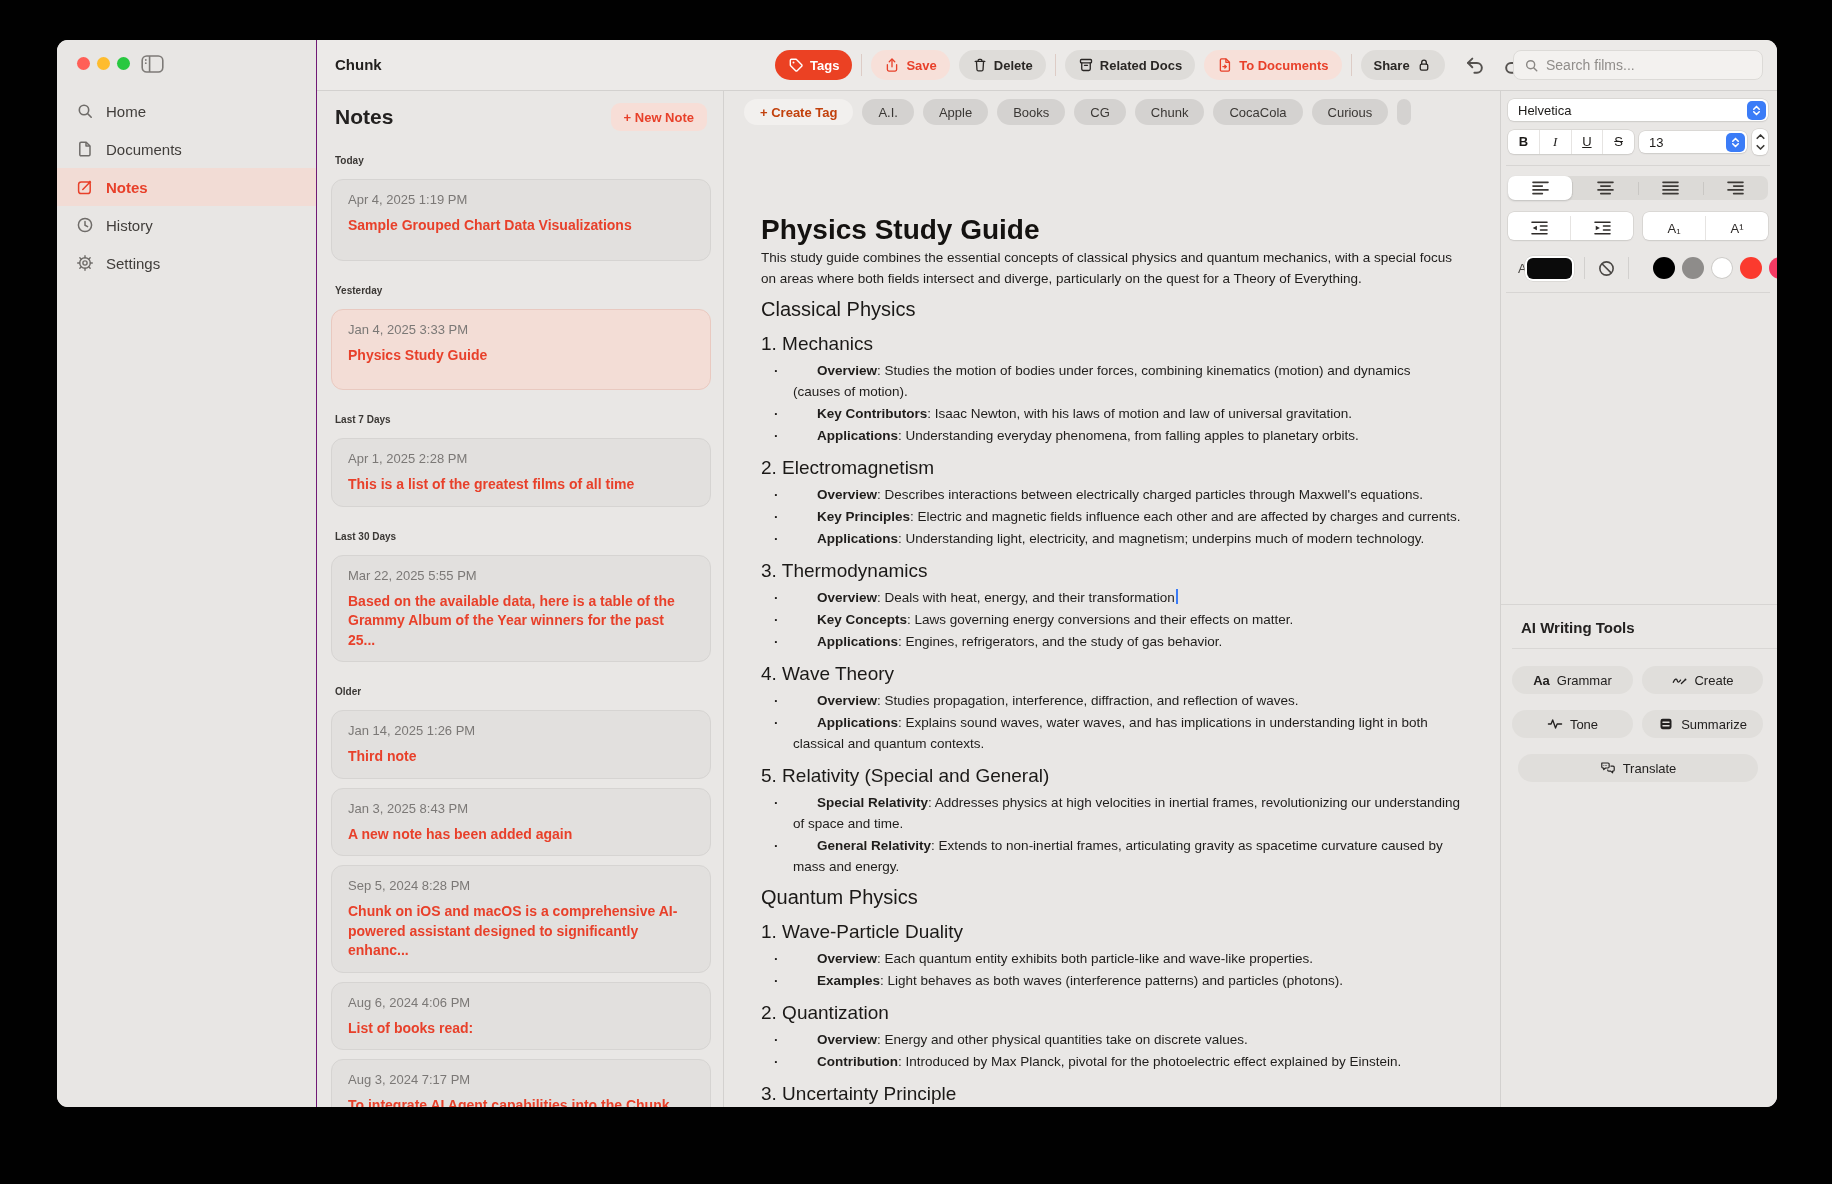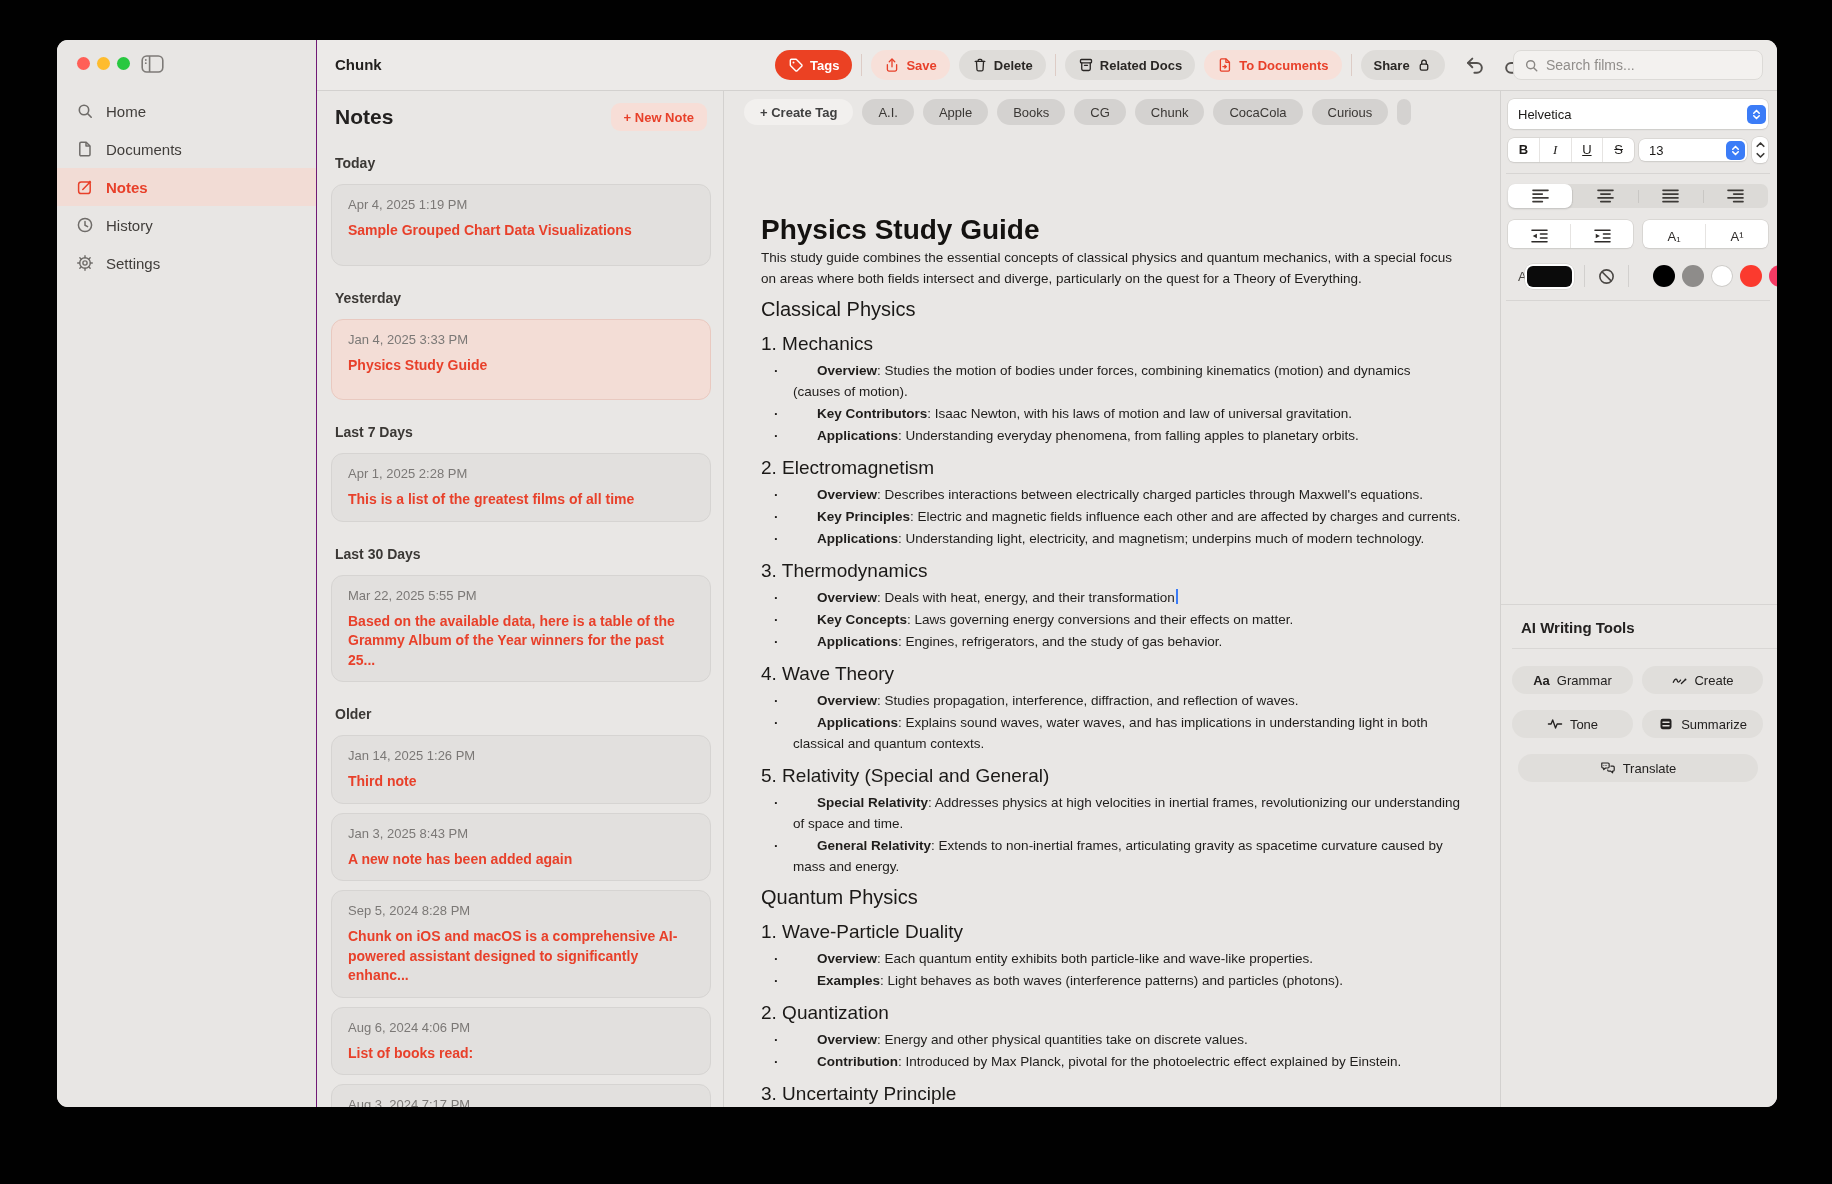--- a/index.html
+++ b/index.html
@@ -42,53 +42,53 @@
   .searchbox .icon{width:15px;height:15px;color:#8a8784;flex:none;}
 
   
   .notespanel{position:absolute;left:261px;top:51px;width:406px;bottom:0;background:#e9e7e5;
               border-right:1px solid #d3d1cf;box-sizing:border-box;overflow:hidden;}
   .np-header{display:flex;justify-content:space-between;align-items:center;margin:12px 16px 0 17px;}
   .np-title{font-size:21px;font-weight:bold;color:#232120;margin:0;line-height:24px;}
   .newnote{background:#f7ded7;color:#e8402a;border:none;border-radius:9px;height:28px;
            padding:0 13px;font-size:13px;font-weight:600;font-family:inherit;}
   .np-list{margin:0 12px 0 13px;}
-  .group-label{font-size:14px;font-weight:bold;color:#3b3835;margin:24px 4px 13px;}
+  .group-label{font-size:10px;font-weight:bold;color:#3b3835;margin:24px 4px 13px;}
   .card{background:#e2e0de;border:1px solid #d6d4d2;border-radius:12px;padding:12px 16px 11px;
         box-sizing:border-box;cursor:default;}
   .card + .card{margin-top:9px;}
   .card.selected{background:#f3ddd6;border-color:#e9c9c0;}
   .card .date{font-size:13px;color:#7b7876;line-height:16px;}
   .card .title{font-size:14px;font-weight:bold;color:#e8402a;line-height:19.5px;margin-top:8px;}
   .card.tall{padding-bottom:24px;}
 
   
   .editor{position:absolute;left:668px;top:51px;width:774px;bottom:0;overflow:hidden;}
   .tagsrow{display:flex;gap:9px;align-items:center;padding:8px 0 0 19px;height:26px;overflow:hidden;}
   .chip{height:26px;border-radius:13px;background:#d4d2d0;color:#3a3734;border:none;
         padding:0 16px;font-size:13px;font-family:inherit;display:flex;align-items:center;flex:none;}
-  .chip.create{background:#f2f0ee;color:#404040;font-weight:600;}
+  .chip.create{background:#f2f0ee;color:#c2410c;font-weight:600;}
   .chip.partial{width:14px;padding:0;}
   .ed-content{padding:88px 30px 0 36px;width:700px;color:#1f1d1b;}
   .ed-title{font-size:28px;line-height:34px;font-weight:bold;color:#141210;}
   .ed-p{font-size:13.5px;line-height:21px;margin:0;}
   .ed-h2{font-size:20px;line-height:26px;margin-top:7px;font-weight:400;color:#1b1917;}
   .ed-h3{font-size:19px;line-height:25px;margin-top:9px;font-weight:400;color:#1b1917;}
   .ed-bullets{margin-top:4px;}
   .bullet{display:flex;font-size:13.5px;line-height:21px;margin-bottom:1px;}
   .bullet .dot{flex:none;width:32px;padding-left:13px;box-sizing:border-box;font-weight:bold;}
   .bullet b{font-weight:bold;margin-left:24px;}
   .caret{display:inline-block;width:2px;height:15px;background:#3b7cf7;vertical-align:-2px;margin-left:1px;}
 
   
   .rightpanel{position:absolute;left:1443px;top:51px;right:0;bottom:0;background:#e9e7e5;
               border-left:1px solid #d3d1cf;box-sizing:border-box;}
   .fmt{padding:8px 9px 0 7px;}
   .wbox{background:#fff;border-radius:6px;box-shadow:0 0 0 0.5px #ccc9c6,0 1px 1.5px rgba(0,0,0,.1);}
-  .fontselect{height:30px;display:flex;align-items:center;justify-content:space-between;
+  .fontselect{height:22px;display:flex;align-items:center;justify-content:space-between;
               padding:0 2px 0 10px;font-size:13px;color:#1c1a18;}
   .bluestep{width:19px;height:19px;border-radius:5px;background:#3b7cf7;color:#fff;
             display:flex;align-items:center;justify-content:center;flex:none;}
   .bluestep svg{width:13px;height:13px;}
   .row2{display:flex;margin-top:8px;gap:5px;align-items:center;}
   .biusgroup{width:126px;height:24px;display:flex;align-items:center;flex:none;}
   .bius{flex:1;text-align:center;font-size:13px;color:#1c1a18;line-height:24px;}
   .bius + .bius{border-left:1px solid #e6e4e2;}
   .sizefield{flex:1;height:22px;display:flex;align-items:center;justify-content:space-between;
              padding:0 2px 0 10px;font-size:13px;color:#1c1a18;}

